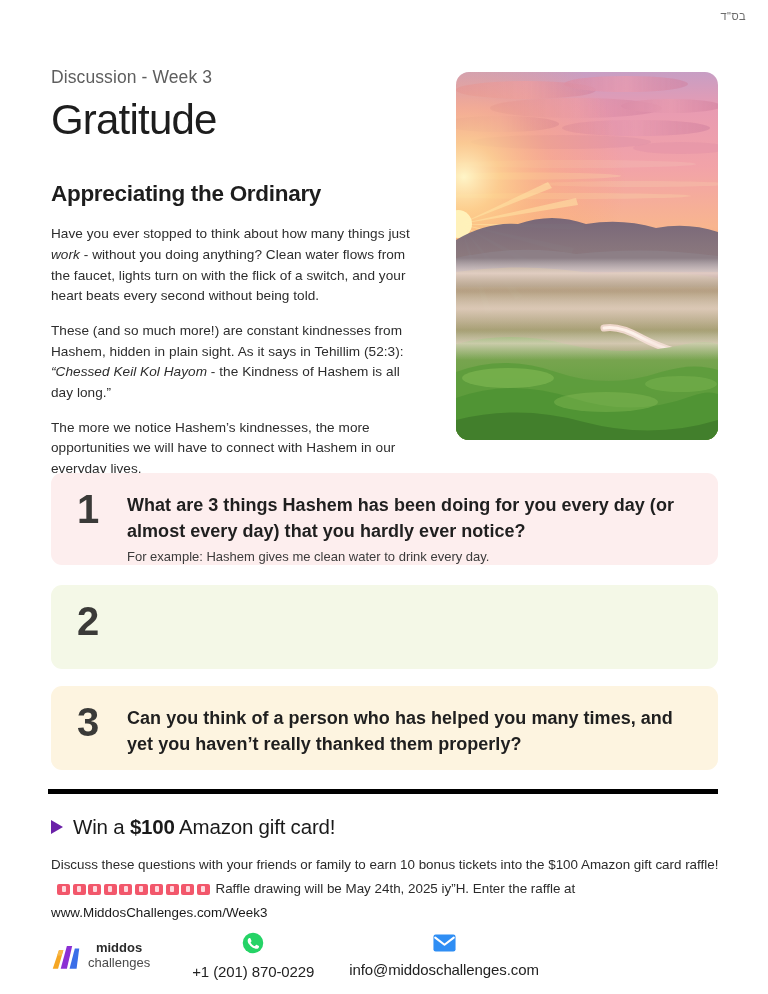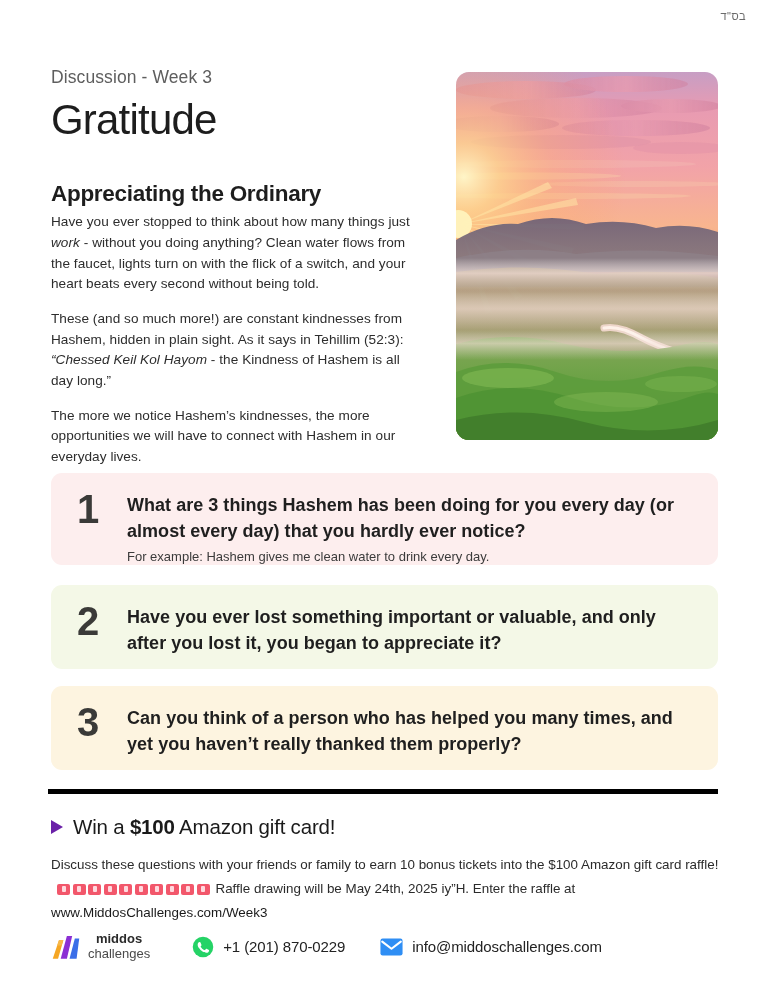--- a/index.html
+++ b/index.html
@@ -64,21 +64,21 @@
     line-height: 1.25;
   }
 
   .para {
     font-size: 13.6px;
     line-height: 1.52;
     color: #2d2d2d;
     margin-top: 14px;
     letter-spacing: 0.05px;
   }
-  .para.first { margin-top: 4px; }
+  .para.first { margin-top: 16px; }
   .para em { font-style: italic; }
 
   
   .hero {
     position: absolute;
     left: 456px;
     top: 72px;
     width: 262px;
     height: 368px;
     border-radius: 13px;
@@ -207,22 +207,22 @@
   .brand-text .l2 { display: block; color: #4a4a4a; }
 
   .contact {
     display: flex;
     align-items: center;
     gap: 9px;
     font-size: 15px;
     color: #222;
     letter-spacing: -0.1px;
   }
-  .contact.phone { margin-left: 42px; }
-  .contact.email { margin-left: 35px; }
+  .contact.phone { margin-left: 42px; flex-direction: column; }
+  .contact.email { margin-left: 35px; flex-direction: column; }
 
   .wa-icon { width: 22px; height: 22px; }
   .mail-icon { width: 23px; height: 18px; }
 </style>
 </head>
 <body>
 
 <div class="page">
 
   <div class="bsd">בס"ד</div>
@@ -343,23 +343,20 @@
   <div class="qcard" id="q1" style="background: rgb(253, 238, 238);">
     <div class="num">1</div>
     <div class="qbody">
       <div class="qmain">What are 3 things Hashem has been doing for you every day (or almost every day) that you hardly ever notice?</div>
       <div class="qsub">For example: Hashem gives me clean water to drink every day.</div>
     </div>
   </div>
 
   <div class="qcard" id="q2" style="background: rgb(244, 248, 231);">
     <div class="num">2</div>
-    <div class="qbody">
-      <div class="qmain">Have you ever lost something important or valuable, and only after you lost it, you began to appreciate it?</div>
-    </div>
   </div>
 
   <div class="qcard" id="q3" style="background: rgb(253, 244, 224);">
     <div class="num">3</div>
     <div class="qbody">
       <div class="qmain">Can you think of a person who has helped you many times, and yet you haven’t really thanked them properly?</div>
     </div>
   </div>
 
   <div class="divider"></div>

